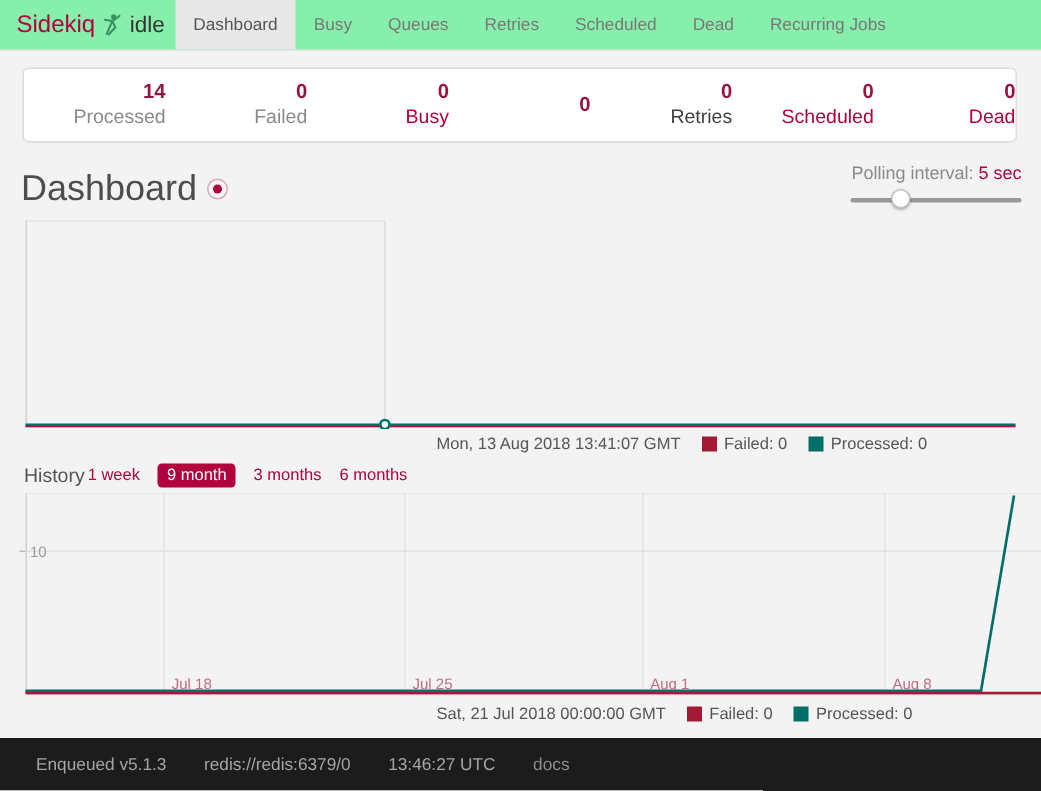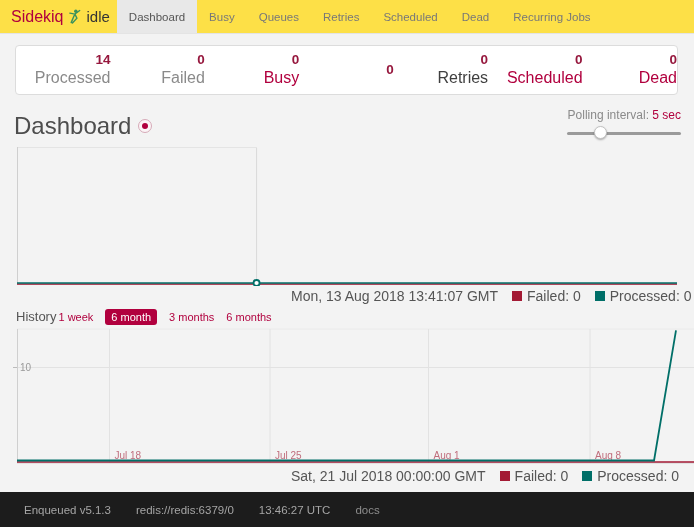--- a/index.html
+++ b/index.html
@@ -5,48 +5,48 @@
   * { margin:0; padding:0; box-sizing:border-box; }
   html,body { width:694px; height:527px; }
   body {
     font-family:"Liberation Sans", sans-serif;
     background:#f3f3f3;
     position:relative;
     overflow:hidden;
     -webkit-font-smoothing:antialiased;
   }
   
-  .navbar { height:34px; background:#fde047; border-bottom:1px solid #e4e4e4; display:flex; align-items:stretch; }
+  .navbar { height:34px; background:#86efac; border-bottom:1px solid #e4e4e4; display:flex; align-items:stretch; }
   .brand { display:flex; align-items:center; padding-left:11px; gap:4px; }
   .brand-name { color:#b1003e; font-size:16px; cursor:pointer; }
   .figure-icon { display:flex; align-items:center; margin:0 1px; }
   .status-text { color:#343434; font-size:15px; }
   .tabs { display:flex; margin-left:7px; }
   .tab { font-size:11.5px; color:#787878; display:flex; align-items:center; padding:0 12px; cursor:pointer; white-space:nowrap; }
   .tab.active { background:#e8e8e8; color:#555; }
   
   .stats-card { margin:11px 16px 0 15px; background:#fff; border:1px solid #dcdcdc; border-radius:4px; height:50px; display:flex; align-items:center; }
   .stat { flex:1; text-align:right; line-height:1.25; }
   .stat .num { font-size:13.5px; font-weight:bold; color:#96173d; }
-  .stat .lbl { font-size:16px; }
+  .stat .lbl { font-size:13px; }
   
   .dash-header { display:flex; justify-content:space-between; margin:12px 13px 0 14px; height:38px; }
   .title-wrap { display:flex; align-items:center; gap:7px; }
   .page-title { font-size:24px; color:#4d4d4d; font-weight:normal; }
   .beacon { width:14px; height:14px; border:1px solid #d6aab8; border-radius:50%; position:relative; background:#fbf4f6; }
   .beacon i { position:absolute; left:3px; top:3px; width:6px; height:6px; background:#b1003e; border-radius:50%; }
   .polling { text-align:right; font-size:12px; color:#8a8a8a; padding-top:1px; }
   .polling .pv { color:#b1003e; cursor:pointer; }
   .slider { position:relative; width:114px; height:14px; margin-top:4px; margin-left:auto; cursor:pointer; }
   .slider .track { position:absolute; top:6px; left:0; right:0; height:3px; background:#9a9a9a; border-radius:2px; }
   .slider .thumb { position:absolute; top:0; width:13px; height:13px; background:#fff; border:1px solid #c2c2c2; border-radius:50%; box-shadow:0 1px 2px rgba(0,0,0,.3); cursor:grab; }
   
   svg.graph { display:block; }
   svg text { font-family:"Liberation Sans", sans-serif; }
-  .legend-row { display:flex; align-items:center; gap:14px; padding-left:291px; font-size:14px; color:#555; height:15px; margin-top:2px; white-space:nowrap; }
+  .legend-row { display:flex; align-items:center; gap:14px; padding-left:291px; font-size:11px; color:#555; height:15px; margin-top:2px; white-space:nowrap; }
   .legend-item { display:flex; align-items:center; gap:5px; }
   .swatch { width:10px; height:10px; display:inline-block; }
   
   .hist-header { display:flex; align-items:center; margin:5px 0 0 16px; gap:2px; height:17px; }
   .hist-title { font-size:13px; color:#555; }
   .ranges { display:flex; align-items:center; gap:12px; font-size:11px; }
   .range { color:#b1003e; cursor:pointer; }
   .range.active { background:#b1003e; color:#fff; padding:2px 6px; border-radius:3px; }
   
   .footer { position:absolute; left:0; bottom:0; width:694px; height:35px; background:#1c1c1c; display:flex; align-items:center; gap:25px; padding-left:24px; font-size:11.5px; color:#a5a5a5; }
@@ -142,21 +142,21 @@
     <span class="legend-item">
       <span class="swatch" style="background: rgb(0, 111, 104);"></span>
       <span>Processed: 0</span>
     </span>
   </div>
 
 <div class="hist-header">
   <span class="hist-title">History</span>
   <div class="ranges">
       <span class="range">1 week</span>
-      <span class="range active">6 month</span>
+      <span class="range active">9 month</span>
       <span class="range">3 months</span>
       <span class="range">6 months</span>
     </div>
 </div>
 
 <svg class="graph" width="694" height="139" id="hist-svg" style="margin-top:2px">
     <line x1="17" y1="2" x2="694" y2="2" stroke="#eaeaea" stroke-width="1"></line>
     <line x1="109.5" y1="2" x2="109.5" y2="136" stroke="#e2e2e2" stroke-width="1"></line>
     <text x="114.5" y="132" fill="#c06d7c" font-size="10">Jul 18</text>
     <line x1="270" y1="2" x2="270" y2="136" stroke="#e2e2e2" stroke-width="1"></line>

